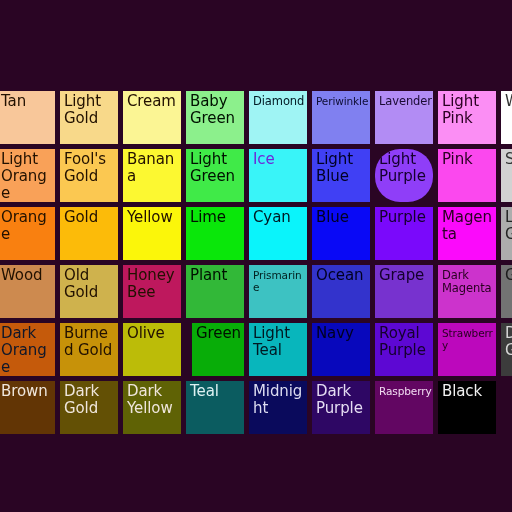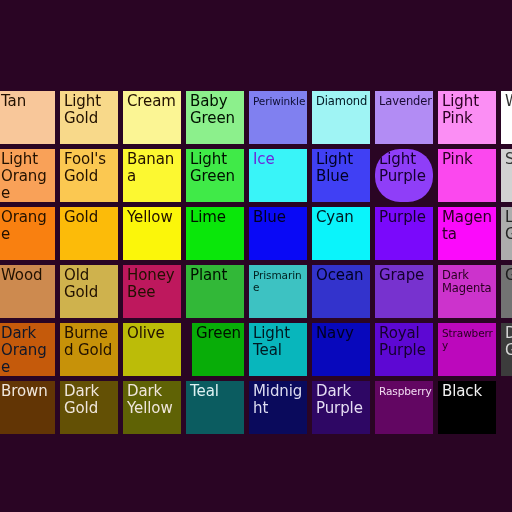--- a/index.html
+++ b/index.html
@@ -67,26 +67,26 @@
       </div>
       <div class="swatch" style="background: rgb(248, 217, 138);">
         <span class="swatch-label" style="color: rgb(34, 17, 0);">Light Gold</span>
       </div>
       <div class="swatch" style="background: rgb(251, 245, 148); text-decoration: underline;">
         <span class="swatch-label" style="color: rgb(34, 17, 0);">Cream</span>
       </div>
       <div class="swatch" style="background: rgb(140, 240, 140);">
         <span class="swatch-label" style="color: rgb(0, 17, 0);">Baby Green</span>
       </div>
+      <div class="swatch" style="background: rgb(159, 244, 244);">
+        <span class="swatch-label sm" style="color: rgb(0, 24, 34);">Diamond</span>
+      </div>
       <div class="swatch" style="background: rgb(128, 128, 240);">
         <span class="swatch-label xs" style="color: rgb(13, 13, 51);">Periwinkle</span>
       </div>
-      <div class="swatch" style="background: rgb(159, 244, 244);">
-        <span class="swatch-label sm" style="color: rgb(0, 24, 34);">Diamond</span>
-      </div>
       <div class="swatch" style="background: rgb(178, 140, 244);">
         <span class="swatch-label sm" style="color: rgb(26, 10, 51);">Lavender</span>
       </div>
       <div class="swatch" style="background: rgb(251, 142, 244);">
         <span class="swatch-label" style="color: rgb(42, 0, 34);">Light Pink</span>
       </div>
       <div class="swatch" style="background: rgb(255, 255, 255);">
         <span class="swatch-label" style="color: rgb(51, 51, 51);">White</span>
       </div>
       <div class="swatch" style="background: rgb(249, 161, 88);">
@@ -121,25 +121,25 @@
       </div>
       <div class="swatch" style="background: rgb(252, 187, 9);">
         <span class="swatch-label" style="color: rgb(34, 17, 0);">Gold</span>
       </div>
       <div class="swatch" style="background: rgb(251, 246, 10);">
         <span class="swatch-label" style="color: rgb(34, 17, 0);">Yellow</span>
       </div>
       <div class="swatch" style="background: rgb(10, 231, 10);">
         <span class="swatch-label" style="color: rgb(0, 17, 0);">Lime</span>
       </div>
+      <div class="swatch" style="background: rgb(10, 244, 251);">
+        <span class="swatch-label" style="color: rgb(0, 24, 34);">Cyan</span>
+      </div>
       <div class="swatch" style="background: rgb(9, 9, 246);">
         <span class="swatch-label" style="color: rgb(0, 0, 34);">Blue</span>
-      </div>
-      <div class="swatch" style="background: rgb(10, 244, 251);">
-        <span class="swatch-label" style="color: rgb(0, 24, 34);">Cyan</span>
       </div>
       <div class="swatch" style="background: rgb(122, 9, 251);">
         <span class="swatch-label" style="color: rgb(21, 0, 46);">Purple</span>
       </div>
       <div class="swatch" style="background: rgb(251, 10, 251);">
         <span class="swatch-label" style="color: rgb(42, 0, 34);">Magenta</span>
       </div>
       <div class="swatch" style="background: rgb(173, 173, 173);">
         <span class="swatch-label" style="color: rgb(34, 34, 34);">Light Grey</span>
       </div>

